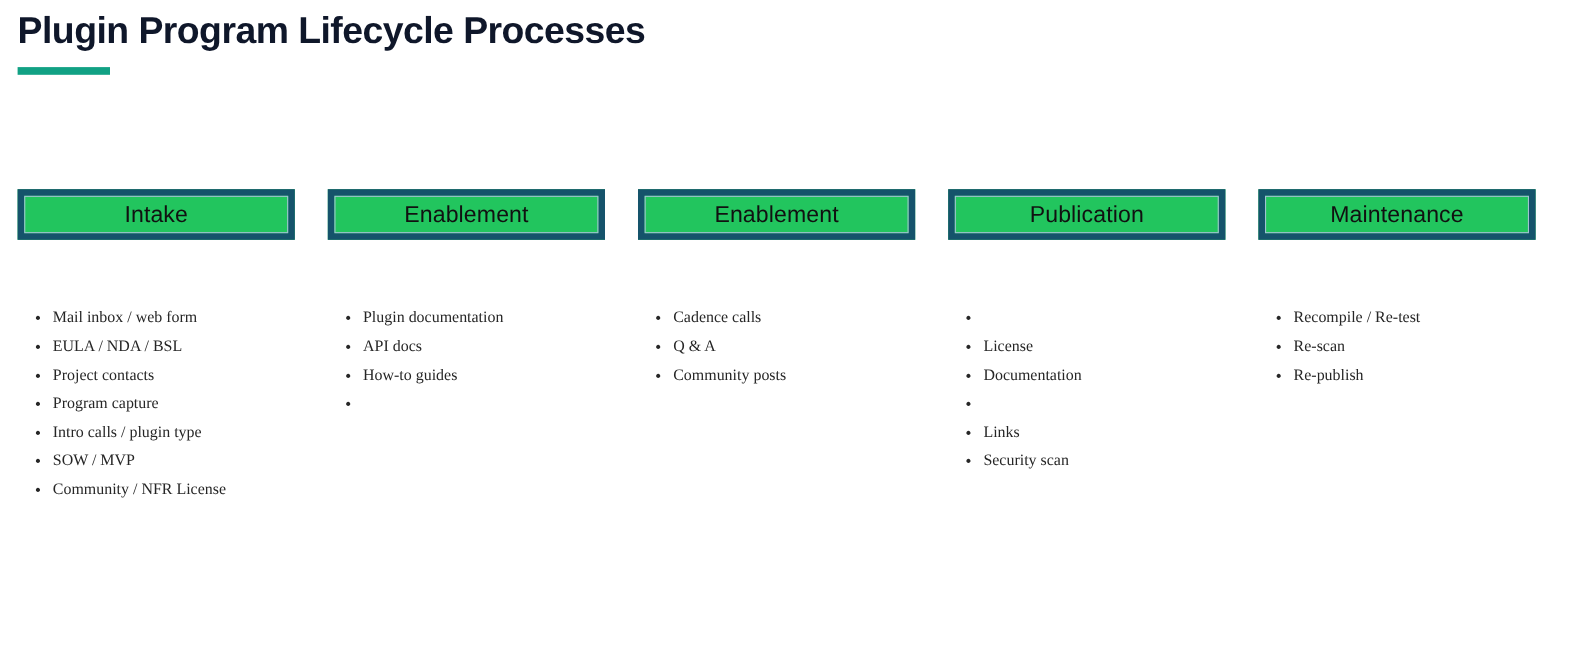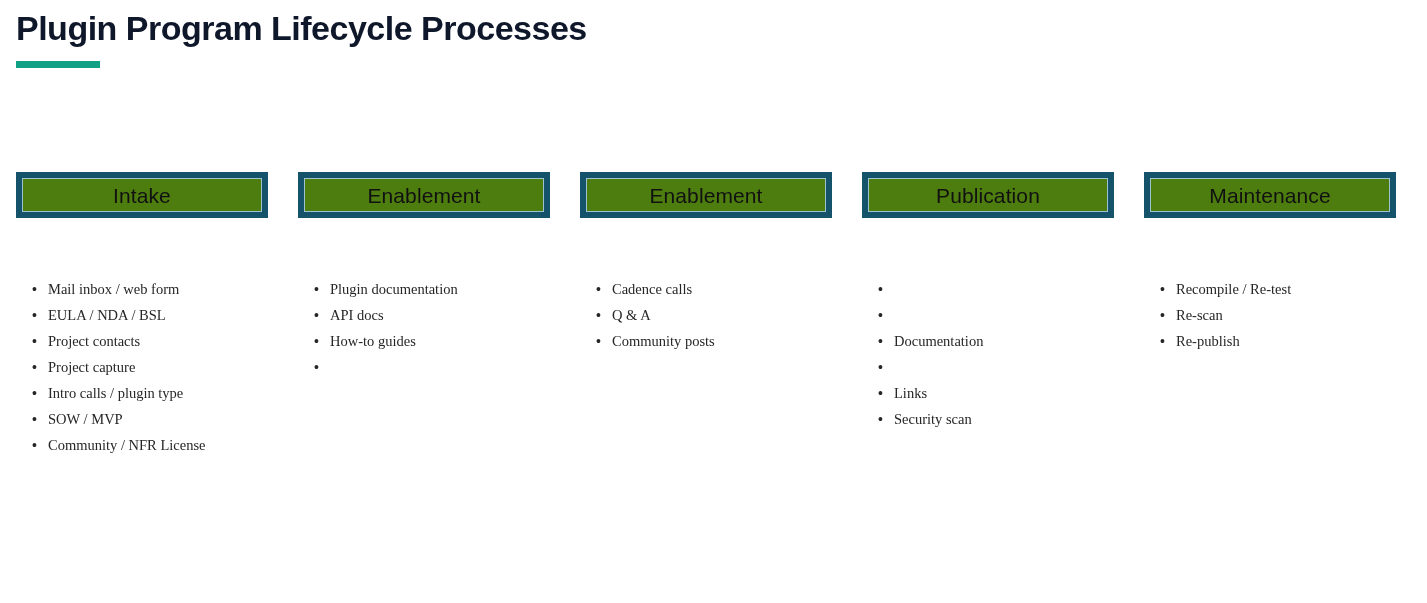--- a/index.html
+++ b/index.html
@@ -53,21 +53,21 @@
     margin-right: 30px;
     flex: 0 0 auto;
   }
   .column:last-child { margin-right: 0; }
 
   
   .phase-box {
     box-sizing: border-box;
     height: 46px;
     border: 6px solid #15536b;
-    background: #4d7c0f;
+    background: #22c55e;
     display: flex;
     align-items: center;
     justify-content: center;
     position: relative;
   }
   .phase-box::after {
     content: "";
     position: absolute;
     left: 0; top: 0; right: 0; bottom: 0;
     border: 1px solid #9ec3cf;
@@ -135,21 +135,21 @@
       <li class="bullet-item">
         <span class="bullet-dot">•</span>
         <span class="bullet-text">EULA / NDA / BSL</span>
       </li>
       <li class="bullet-item">
         <span class="bullet-dot">•</span>
         <span class="bullet-text">Project contacts</span>
       </li>
       <li class="bullet-item">
         <span class="bullet-dot">•</span>
-        <span class="bullet-text">Project capture</span>
+        <span class="bullet-text">Program capture</span>
       </li>
       <li class="bullet-item">
         <span class="bullet-dot">•</span>
         <span class="bullet-text">Intro calls / plugin type</span>
       </li>
       <li class="bullet-item">
         <span class="bullet-dot">•</span>
         <span class="bullet-text">SOW / MVP</span>
       </li>
       <li class="bullet-item">
@@ -205,20 +205,21 @@
   <div class="column">
     <div class="phase-box" style="border-color: rgb(21, 83, 107);">
       <span class="phase-label">Publication</span>
     </div>
     <ul class="bullet-list">
       <li class="bullet-item">
         <span class="bullet-dot">•</span>
       </li>
       <li class="bullet-item">
         <span class="bullet-dot">•</span>
+        <span class="bullet-text">License</span>
       </li>
       <li class="bullet-item">
         <span class="bullet-dot">•</span>
         <span class="bullet-text">Documentation</span>
       </li>
       <li class="bullet-item">
         <span class="bullet-dot">•</span>
       </li>
       <li class="bullet-item">
         <span class="bullet-dot">•</span>

